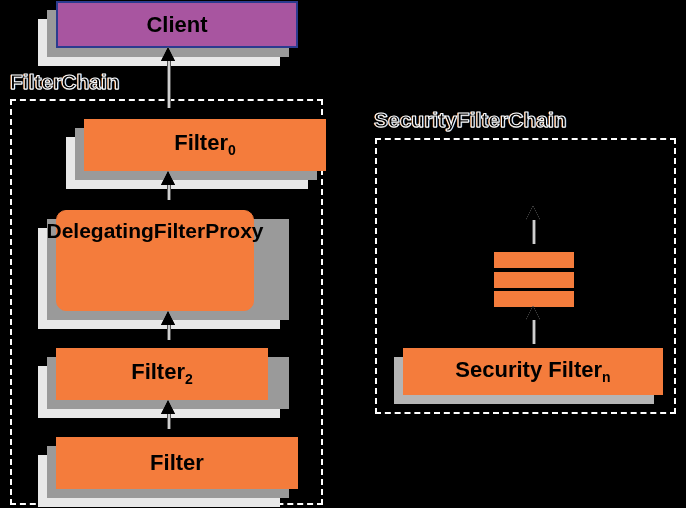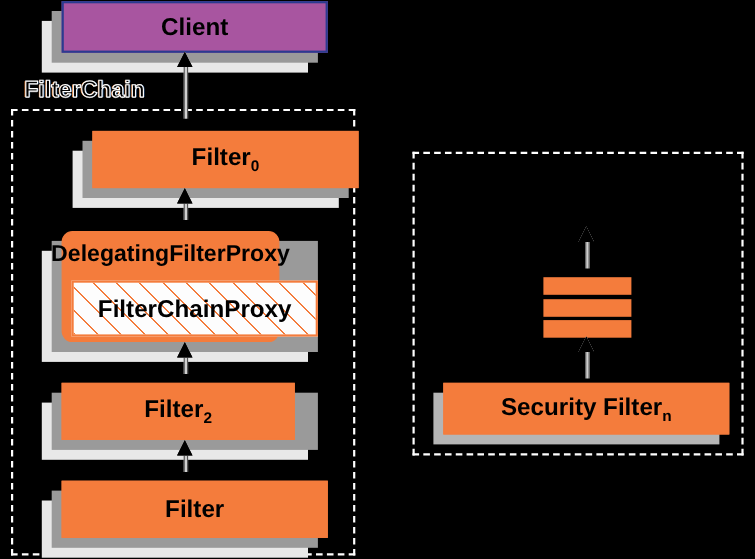--- a/index.html
+++ b/index.html
@@ -162,21 +162,21 @@
     border-bottom: 9px solid transparent;
     border-left: 15px solid #ffffff;
     z-index: -1;
   }
 </style>
 </head>
 <body>
 
 <div id="canvas">
 
-  <div class="group-label" style="left:22px; top:70px;">FilterChain</div>
+  <div class="group-label" style="left:10px; top:70px;">FilterChain</div>
 
   <div class="group-box" style="left:10px; top:99px; width:313px; height:406px;"></div>
 
   <div class="node" style="left:56px; top:1px; width:203px; height:47px;">
     <div class="card-back2" style="width:242px; height:47px;"></div>
     <div class="card-back1" style="width:242px; height:47px;"></div>
     <div class="card-face fill-purple" style="width:242px; height:47px;">
       <span class="node-label">Client</span>
     </div>
   </div>
@@ -205,23 +205,20 @@
     </div>
   </div>
 
   <div class="node" style="left:56px; top:210px; width:242px; height:101px;">
     <div class="card-back2" style="width:242px; height:101px;"></div>
     <div class="card-back1" style="width:242px; height:101px;"></div>
     <div class="card-face fill-orange" style="width:198px; height:101px; display:block;border-radius:10px;">
       <div style="height:38px; display:flex; align-items:center; justify-content:center;">
         <span class="node-label" style="font-size:21px;">DelegatingFilterProxy</span>
       </div>
-      <div class="hatch-box" style="left:8px; top:44px; width:224px; height:51px;">
-        <span class="node-label">FilterChainProxy</span>
-      </div>
     </div>
   </div>
 
   <div class="arrow-v" style="left:161px; top:311px; height:43px;">
     <div class="arrow-shaft" style="top:10px; height:20px;"></div>
     <div class="head-up-solid"></div>
     <div class="head-down-hollow">
       <div class="head-down-hollow-outline"></div>
     </div>
   </div>
@@ -245,20 +242,21 @@
   <div class="node" style="left:56px; top:437px; width:242px; height:52px;">
     <div class="card-back2" style="width:242px; height:52px;"></div>
     <div class="card-back1" style="width:242px; height:52px;"></div>
     <div class="card-face fill-orange" style="width:242px; height:52px;">
       <span class="node-label">Filter</span>
     </div>
   </div>
 
   <div class="arrow-right-hollow" style="left:362px; top:265px;"></div>
 
+  <div class="group-label" style="left:374px; top:108px;">SecurityFilterChain</div>
 
   <div class="group-box" style="left:375px; top:138px; width:301px; height:276px;"></div>
 
 
   <div class="arrow-v" style="left:526px; top:206px; height:52px;">
     <div class="arrow-shaft" style="top:10px; height:29px;"></div>
     <div class="head-up-solid"></div>
     <div class="head-down-hollow">
       <div class="head-down-hollow-outline"></div>
     </div>

